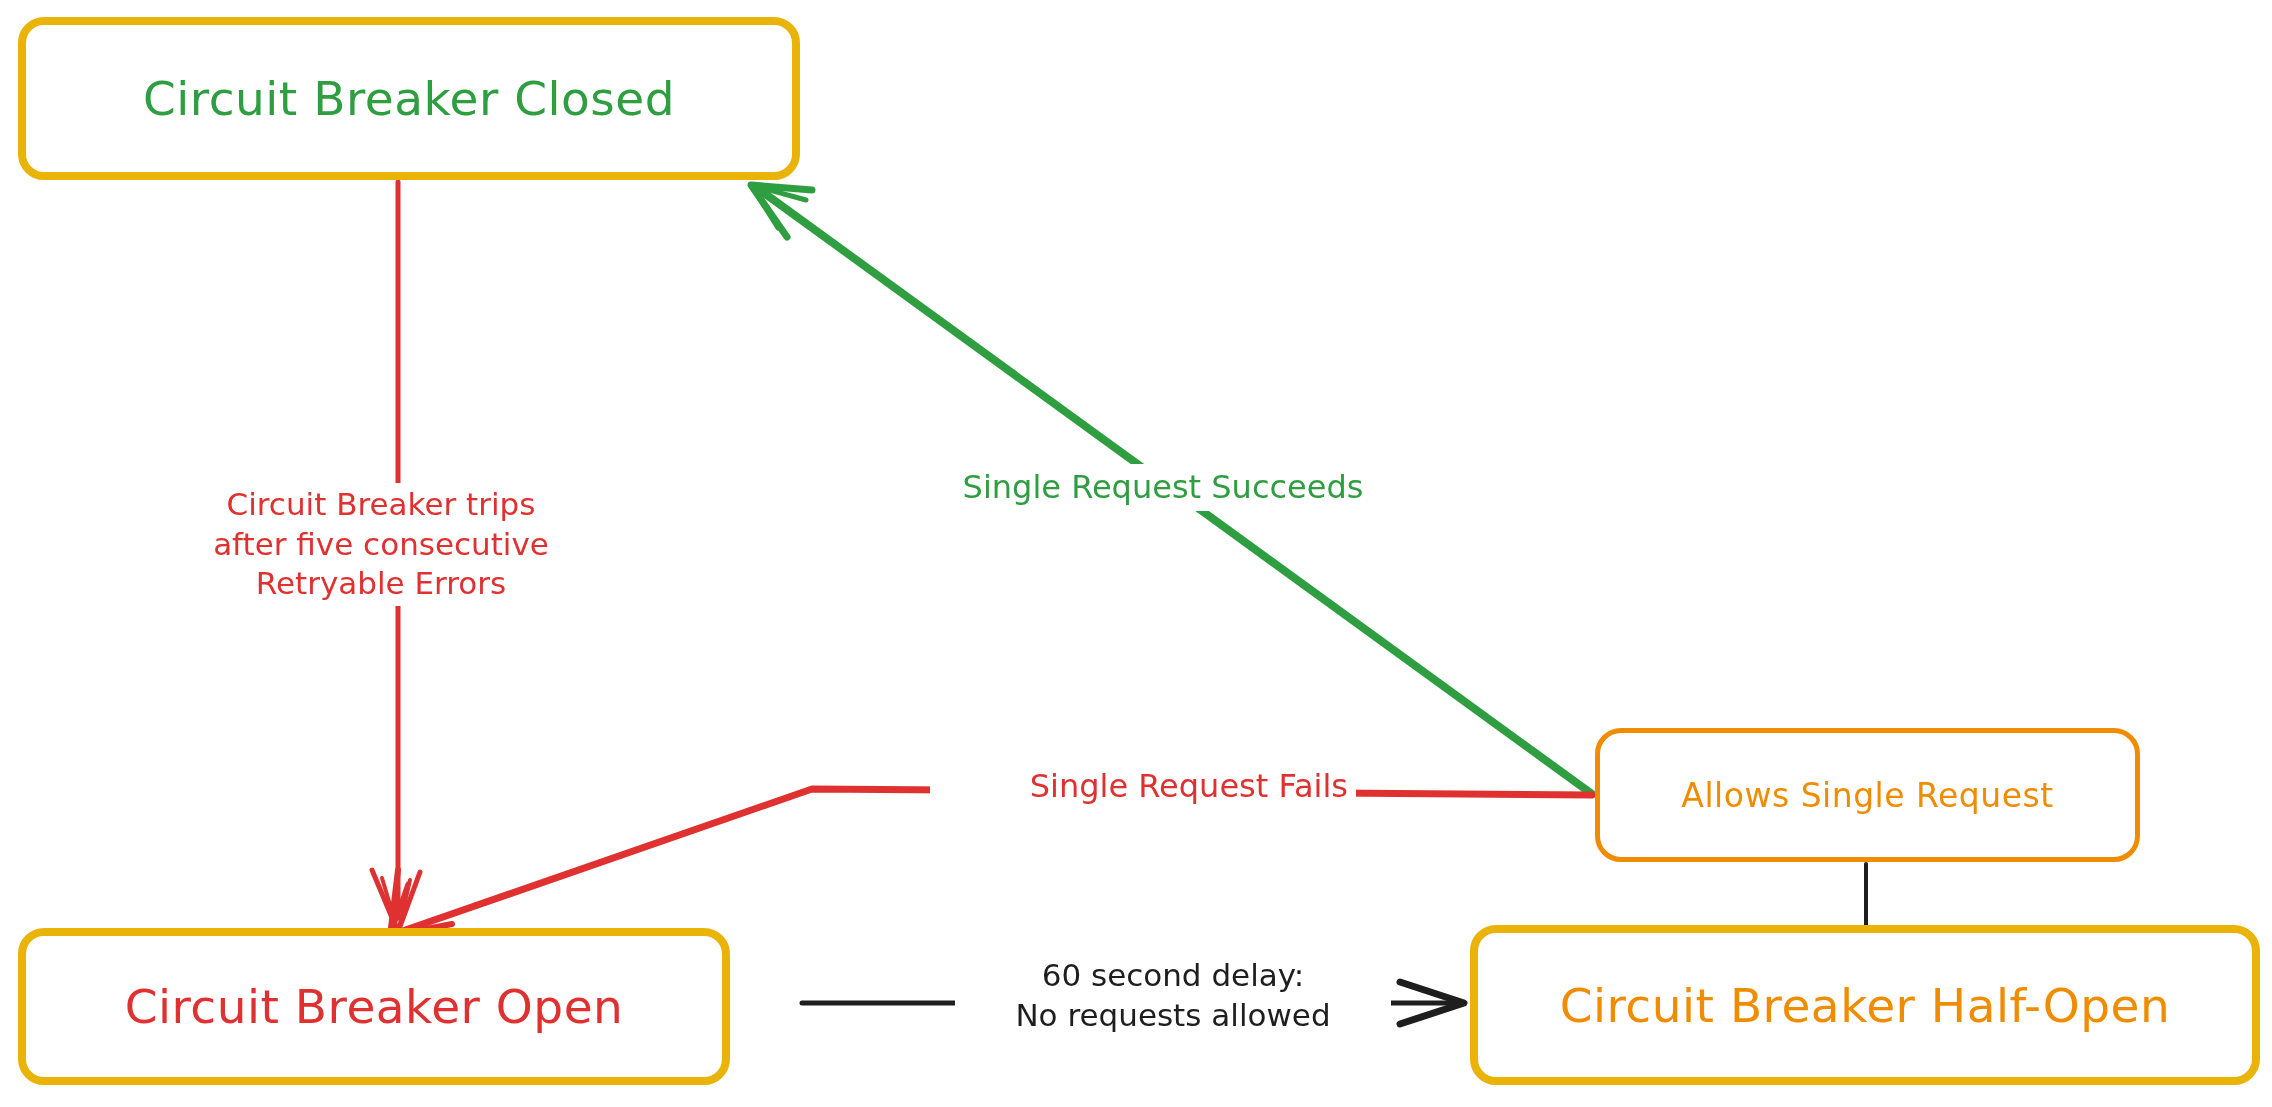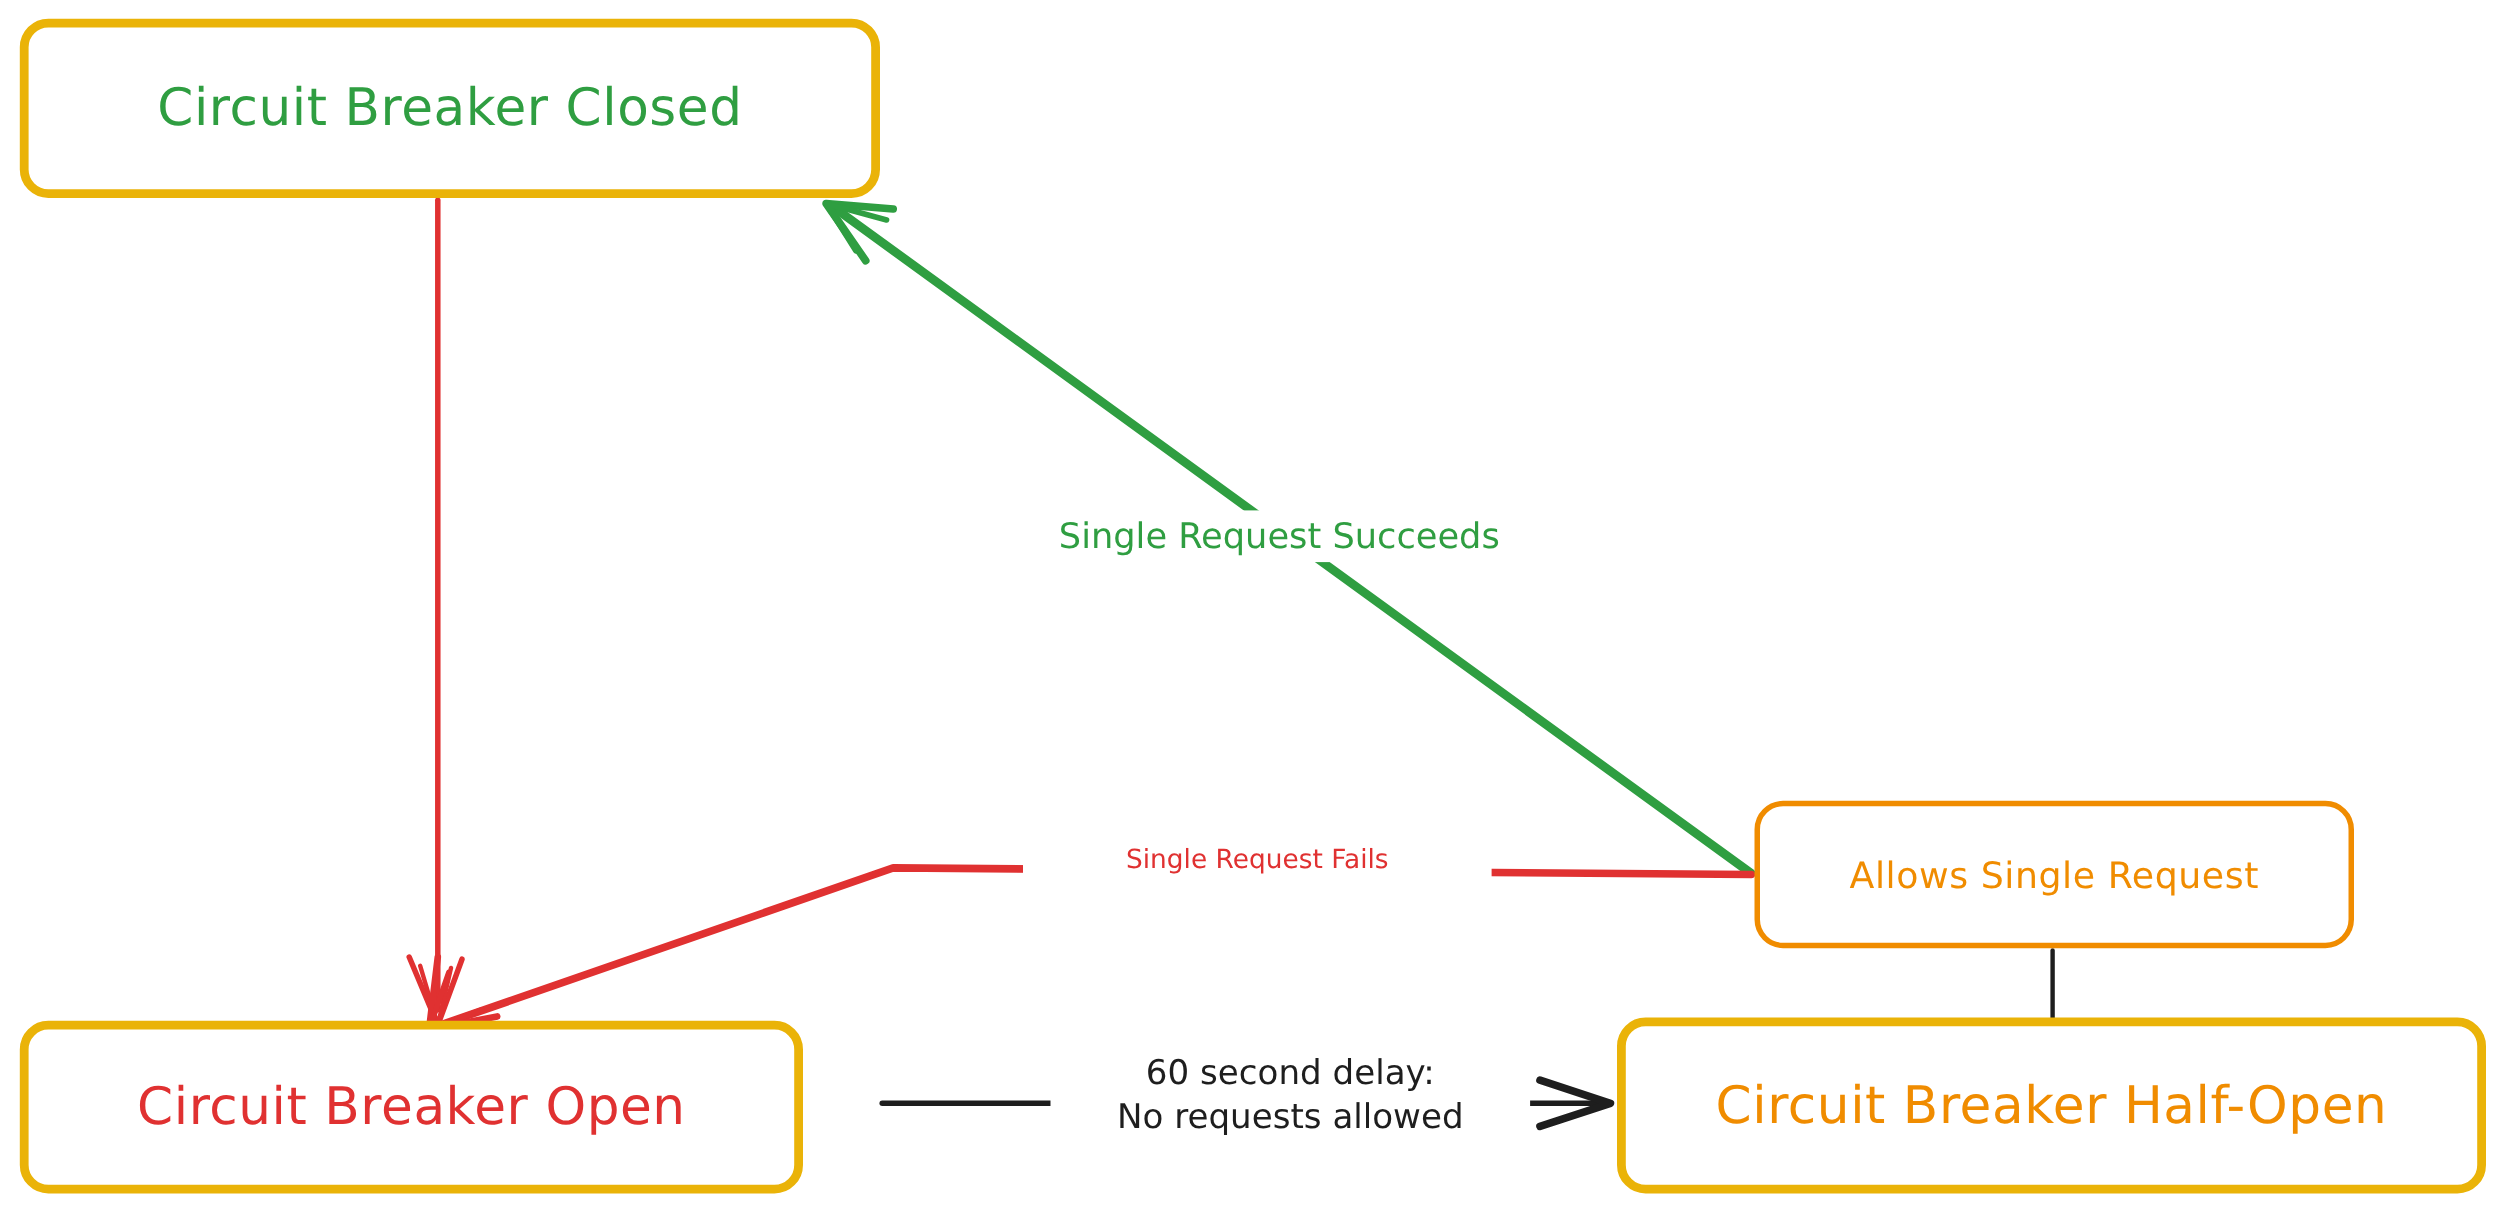--- a/index.html
+++ b/index.html
@@ -77,21 +77,21 @@
   #label-trips {
     left: 170px; top: 483px; width: 410px;
     font-size: 31px; padding: 2px 6px;
   }
   #label-succeeds {
     left: 905px; top: 464px; width: 500px;
     font-size: 32px; padding: 3px 8px;
   }
   #label-fails {
     left: 930px; top: 763px; width: 410px;
-    font-size: 24px; padding: 3px 8px;
+    font-size: 32px; padding: 3px 8px; text-align: right;
   }
   #label-delay {
     left: 955px; top: 954px; width: 420px;
     font-size: 31px; padding: 2px 8px;
   }
   .edge-label .line { display: block; }
 </style>
 </head>
 <body>
 
@@ -136,20 +136,25 @@
   </div>
 
   <div class="node" id="node-halfopen">
     <span class="node-label lbl-orange">Circuit Breaker Half-Open</span>
   </div>
 
   <div class="node orange-frame" id="node-allows">
     <span class="node-label lbl-orange">Allows Single Request</span>
   </div>
 
+  <div class="edge-label red" id="label-trips">
+    <span class="line">Circuit Breaker trips</span>
+    <span class="line">after five consecutive</span>
+    <span class="line">Retryable Errors</span>
+  </div>
 
   <div class="edge-label green" id="label-succeeds">
     <span class="line">Single Request Succeeds</span>
   </div>
 
   <div class="edge-label red" id="label-fails">
     <span class="line">Single Request Fails</span>
   </div>
 
   <div class="edge-label black" id="label-delay">

